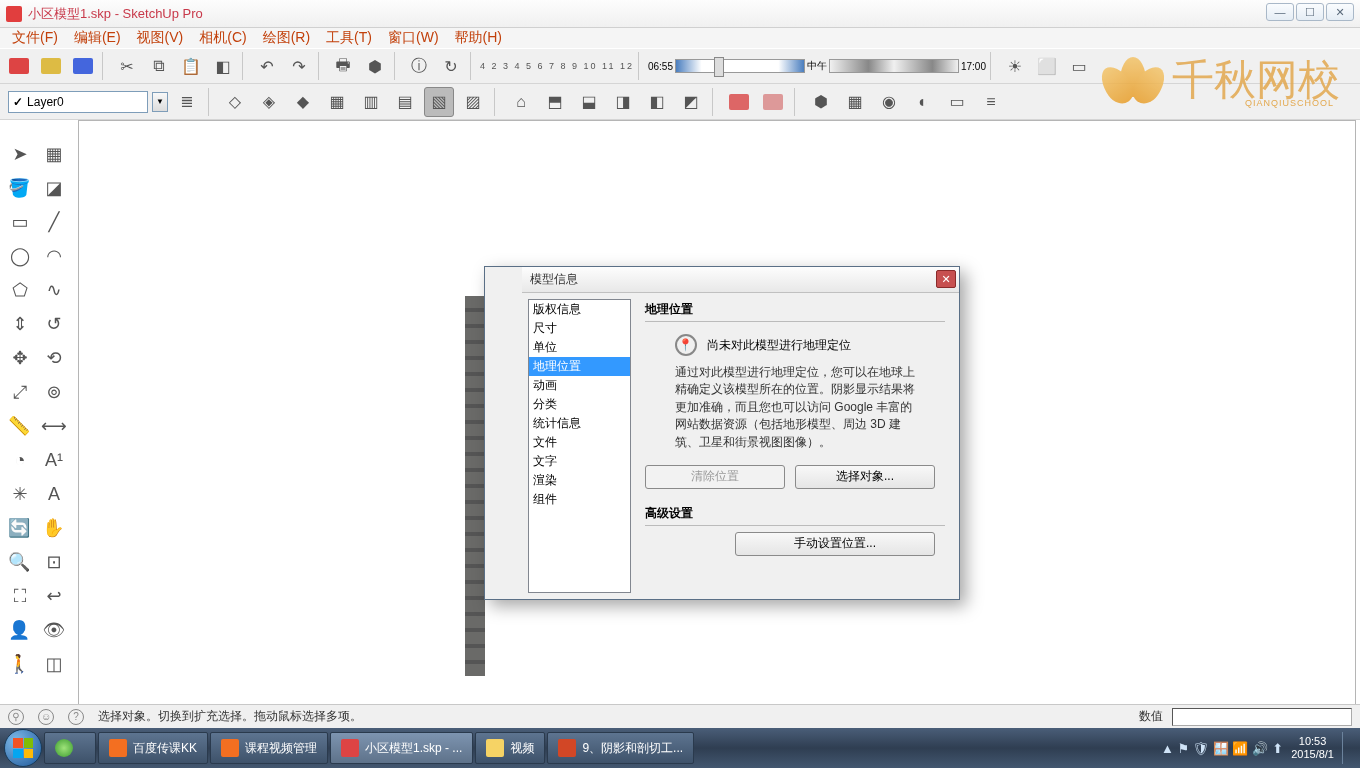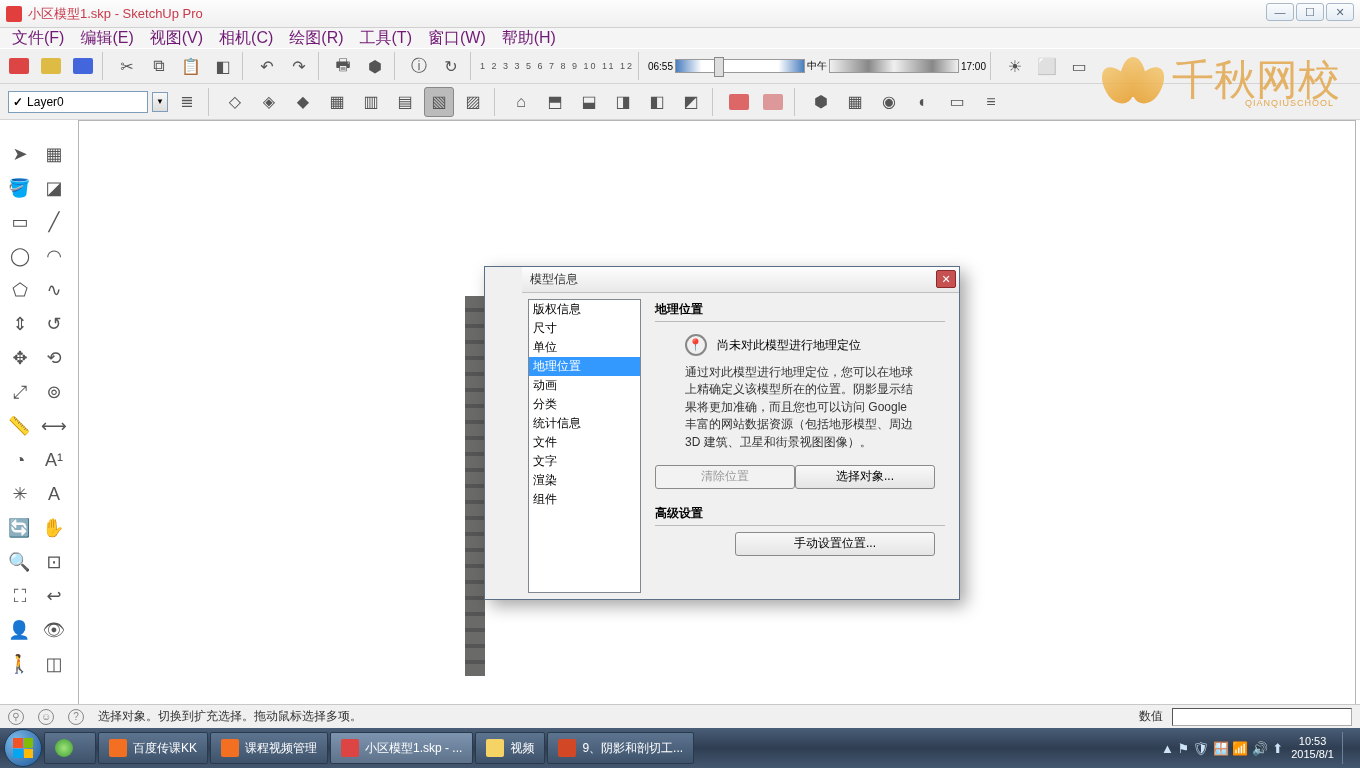--- a/index.html
+++ b/index.html
@@ -5,21 +5,21 @@
 * { margin: 0; padding: 0; box-sizing: border-box; font-family: "Microsoft YaHei", "SimSun", Arial, sans-serif; }
 body { background: #fff; width: 1360px; height: 768px; overflow: hidden; position: relative; font-size: 12px; }
 
 
 .titlebar { height: 28px; background: linear-gradient(#fdfdfd, #f0f0f0); border-bottom: 1px solid #d0d0d0; display: flex; align-items: center; padding: 0 6px; color: #c8394a; font-size: 13px; }
 .titlebar-icon { width: 16px; height: 16px; background: #e13e3e; margin-right: 6px; border-radius: 2px; }
 .win-controls { position: absolute; right: 6px; top: 3px; display: flex; gap: 2px; }
 .win-btn { width: 28px; height: 18px; border: 1px solid #a9b8c8; border-radius: 3px; background: linear-gradient(#fafcfe,#e5edf5); display: flex; align-items: center; justify-content: center; font-size: 11px; color: #5a6a7b; cursor: pointer; }
 
 
-.menubar { height: 20px; background: #f5f5f5; display: flex; align-items: center; padding: 0 4px; font-size: 16px; color: #701a75; }
+.menubar { height: 20px; background: #f5f5f5; display: flex; align-items: center; padding: 0 4px; font-size: 14px; color: #c2410c; }
 .menubar span { padding: 2px 8px; cursor: pointer; }
 
 
 .toolbar-row { height: 36px; background: #f0f0f0; border-top: 1px solid #fff; border-bottom: 1px solid #d5d5d5; display: flex; align-items: center; padding: 0 4px; gap: 2px; }
 .tool-btn { width: 30px; height: 30px; border: 1px solid transparent; border-radius: 3px; display: flex; align-items: center; justify-content: center; cursor: pointer; font-size: 16px; color: #555; }
 .tool-sep { width: 6px; height: 28px; border-left: 1px solid #c8c8c8; margin: 0 2px; }
 .time-slider { width: 130px; height: 14px; background: linear-gradient(90deg, #4a7ebf 0%, #fff 20%, #fff 80%, #4a7ebf 100%); border: 1px solid #999; position: relative; }
 .time-slider::after { content: ""; position: absolute; left: 30%; top: -3px; width: 8px; height: 18px; background: #ddd; border: 1px solid #888; }
 .day-slider { width: 130px; height: 14px; background: linear-gradient(90deg,#f0f0f0,#888 30%,#f0f0f0 50%,#888 80%,#f0f0f0); border: 1px solid #999; position: relative; }
 
@@ -48,21 +48,21 @@
 .dialog-close { position: absolute; right: 3px; top: 3px; width: 20px; height: 18px; background: #c75050; border: 1px solid #8a2b2b; border-radius: 2px; color: #fff; display: flex; align-items: center; justify-content: center; font-size: 11px; cursor: pointer; }
 .dialog-body { display: flex; height: calc(100% - 26px); }
 .category-list { width: 115px; background: #fff; border: 1px solid #828790; margin: 6px 0 6px 6px; overflow: hidden; }
 .category-list div { padding: 1px 4px; font-size: 12px; cursor: pointer; }
 .category-list .sel { background: #3399ff; color: #fff; }
 .content-pane { flex: 1; padding: 8px 14px; }
 .section-title { font-weight: bold; font-size: 12px; margin-bottom: 6px; border-bottom: 1px solid #bbb; padding-bottom: 3px; }
 .geo-row { display: flex; align-items: flex-start; gap: 10px; margin: 12px 0 8px 30px; }
 .geo-icon { width: 22px; height: 22px; border: 2px solid #888; border-radius: 50%; display: flex; align-items: center; justify-content: center; font-size: 12px; color: #888; }
 .desc { font-size: 12px; color: #333; line-height: 1.45; margin: 4px 30px 14px 30px; }
-.btn-row { display: flex; gap: 0; justify-content: flex-end; margin: 4px 10px 16px 0; }
+.btn-row { display: flex; gap: 10px; justify-content: flex-end; margin: 4px 10px 16px 0; }
 .btn { width: 140px; height: 24px; border: 1px solid #8a8a8a; background: linear-gradient(#f8f8f8,#e5e5e5); font-size: 12px; cursor: pointer; border-radius: 3px; }
 .btn:disabled { color: #999; background: #f2f2f2; cursor: default; }
 .btn-full { width: 200px; }
 
 
 .statusbar { position: absolute; bottom: 40px; left: 0; right: 0; height: 24px; background: #f0f0f0; border-top: 1px solid #c8c8c8; display: flex; align-items: center; padding: 0 8px; font-size: 12px; color: #333; gap: 14px; }
 .stat-icon { width: 16px; height: 16px; border: 1px solid #888; border-radius: 50%; display: flex; align-items: center; justify-content: center; font-size: 10px; color: #888; }
 .status-right { margin-left: auto; display: flex; align-items: center; gap: 9px; }
 .status-input { width: 180px; height: 18px; border: 1px inset #aaa; background: #fff; }
 
@@ -127,21 +127,21 @@
   <div class="tool-sep"></div>
   <div class="tool-btn">↶</div>
   <div class="tool-btn">↷</div>
   <div class="tool-sep"></div>
   <div class="tool-btn">🖶</div>
   <div class="tool-btn">⬢</div>
   <div class="tool-sep"></div>
   <div class="tool-btn">ⓘ</div>
   <div class="tool-btn">↻</div>
   <div class="tool-sep"></div>
-  <span style="font-size:9px;letter-spacing:2px;color:#555">1 2 3 3 5 6 7 8 9 10 11 12</span>
+  <span style="font-size:9px;letter-spacing:2px;color:#555">4 2 3 4 5 6 7 8 9 10 11 12</span>
   <div class="tool-sep"></div>
   <span style="font-size:10px">06:55</span>
   <div class="time-slider"></div>
   <span style="font-size:10px">中午</span>
   <div class="day-slider"></div>
   <span style="font-size:10px">17:00</span>
   <div class="tool-sep"></div>
   <div class="tool-btn">☀</div>
   <div class="tool-btn">⬜</div>
   <div class="tool-btn">▭</div>

